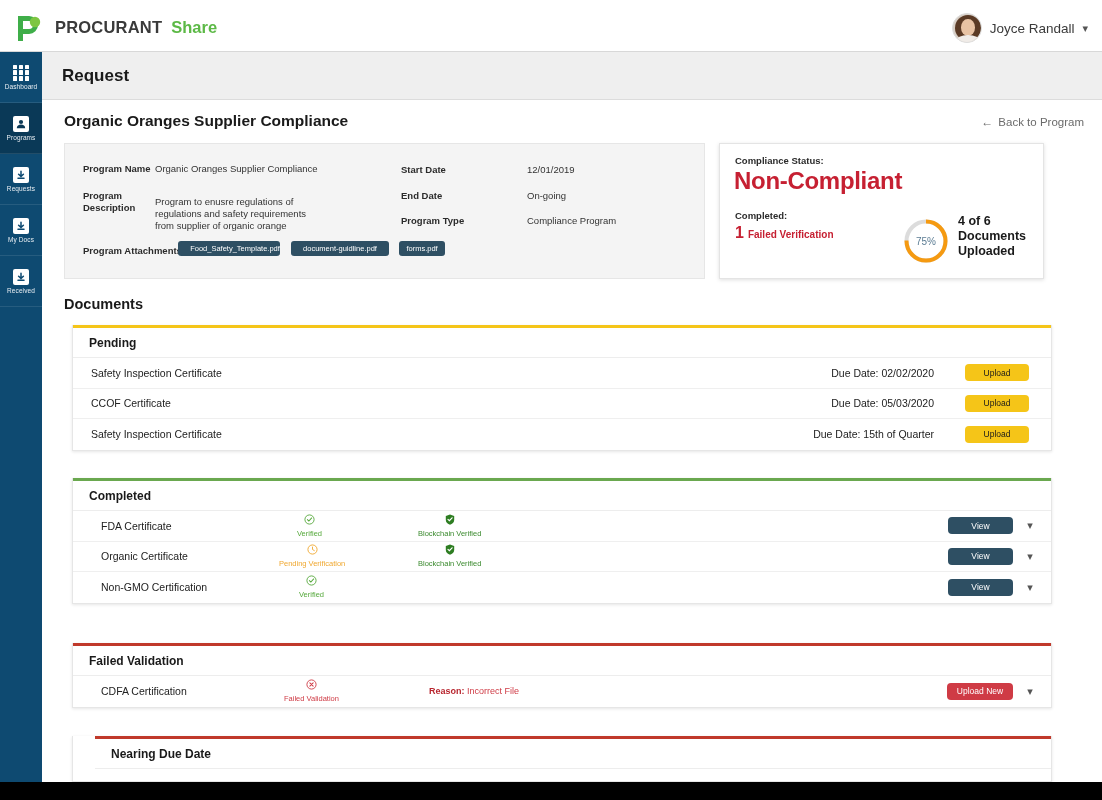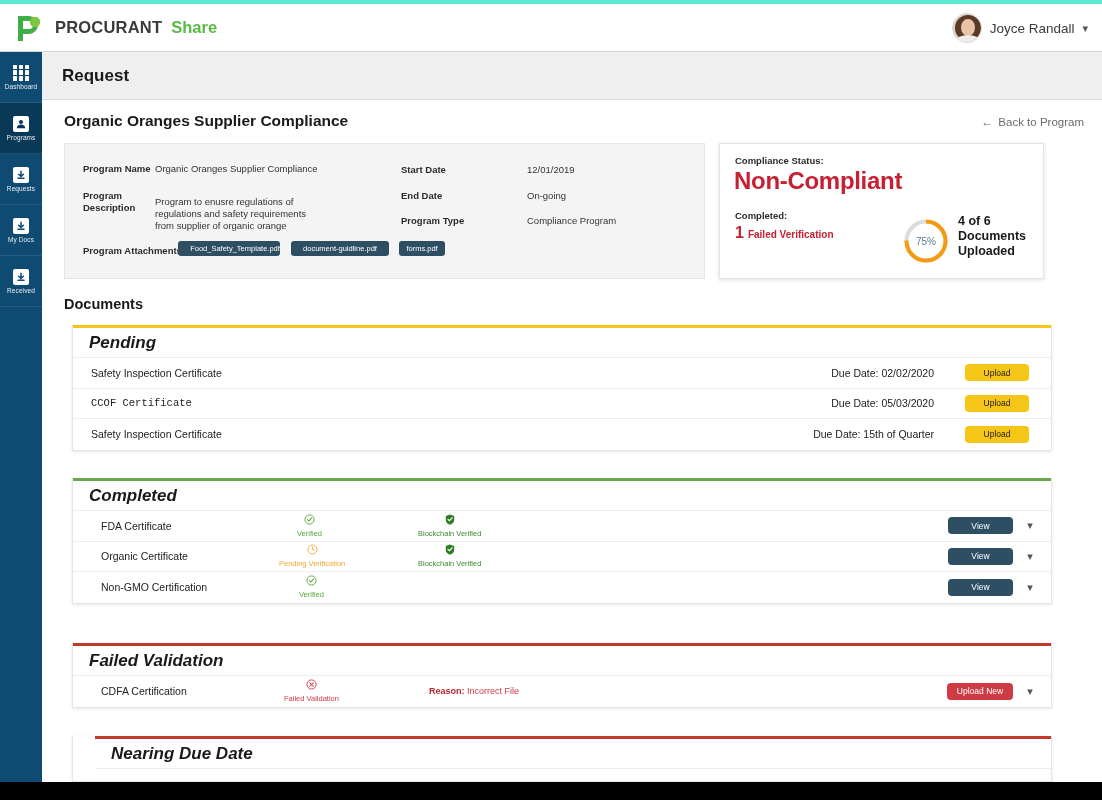--- a/index.html
+++ b/index.html
@@ -10,21 +10,21 @@
     background: #000000;
     font-family: "Liberation Sans", sans-serif;
     overflow: hidden;
   }
 
   
   #app-frame {
     position: absolute;
     left: 0; top: 0;
     width: 1102px; height: 764px;
-    background: #5eead4;
+    background: #ffffff;
   }
   #viewport {
     position: absolute;
     left: 0; top: 4px;
     width: 1102px; height: 778px;
     background: #ffffff;
     overflow: hidden;
   }
 
   
@@ -212,23 +212,22 @@
     width: 980px;
     background: #ffffff;
     border: 1px solid #e6e6e6;
     box-shadow: 0 1px 3px rgba(0,0,0,.10);
     border-top-width: 0;
   }
   .group-accent { height: 3px; width: 100%; }
   .group-title {
     height: 30px; display: flex; align-items: center;
     padding-left: 16px;
-    font-size: 17px; font-weight: bold; color: #1a1a1a;
+    font-size: 12px; font-weight: bold; color: #1a1a1a;
     border-bottom: 1px solid #ededed;
-    font-style: italic;
   }
   .doc-row {
     height: 30.5px;
     display: flex; align-items: center;
     border-bottom: 1px solid #efefef;
     position: relative;
   }
   .doc-row:last-child { border-bottom: none; }
   .doc-name {
     font-size: 10.5px; color: #222222;
@@ -438,21 +437,21 @@
     <div class="group-card" style="top:225px;">
       <div class="group-accent" style="background:#f5c518;"></div>
       <div class="group-title">Pending</div>
 
       <div class="doc-row">
         <span class="doc-name" style="left:18px;">Safety Inspection Certificate</span>
         <span class="doc-due">Due Date: 02/02/2020</span>
         <button class="btn btn-upload">Upload</button>
       </div>
       <div class="doc-row">
-        <span class="doc-name" style="left:18px;font-family:Liberation Mono, monospace;">CCOF Certificate</span>
+        <span class="doc-name" style="left:18px;">CCOF Certificate</span>
         <span class="doc-due">Due Date: 05/03/2020</span>
         <button class="btn btn-upload">Upload</button>
       </div>
       <div class="doc-row">
         <span class="doc-name" style="left:18px;">Safety Inspection Certificate</span>
         <span class="doc-due">Due Date: 15th of Quarter</span>
         <button class="btn btn-upload">Upload</button>
       </div>
     </div>
 

